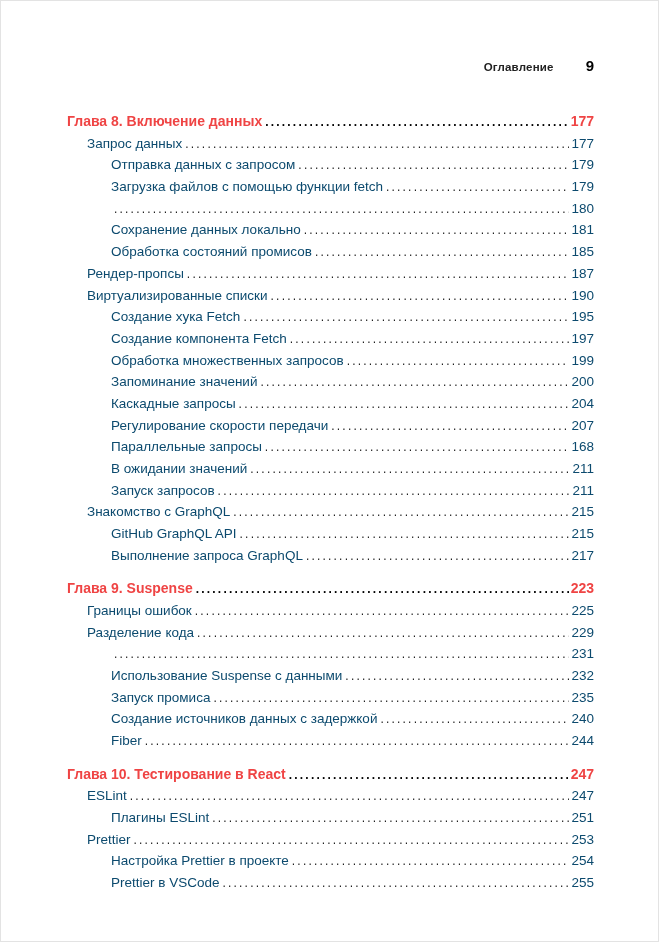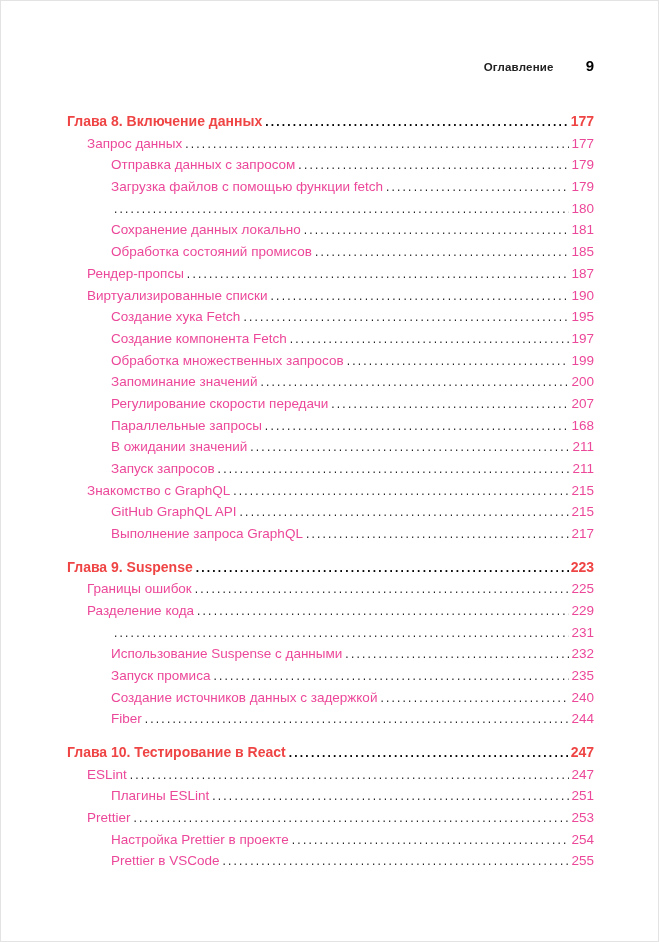--- a/index.html
+++ b/index.html
@@ -43,21 +43,21 @@
   }
   .toc-list {
     margin-top: 38px;
   }
   .toc-row {
     display: flex;
     align-items: baseline;
     font-size: 13.5px;
     line-height: 16px;
     margin-bottom: 5.7px;
-    color: #ec4899;
+    color: #0c4a6e;
   }
   .toc-row.level-0 {
     font-weight: 700;
     font-size: 14px;
     margin-top: 16.5px;
     color: #ef4444;
   }
   .toc-list .toc-row:first-child {
     margin-top: 0;
   }
@@ -157,20 +157,25 @@
           <span class="toc-title">Обработка множественных запросов</span>
           <span class="dots"></span>
           <span class="toc-page">199</span>
         </div>
         <div class="toc-row level-2">
           <span class="toc-title">Запоминание значений</span>
           <span class="dots"></span>
           <span class="toc-page">200</span>
         </div>
         <div class="toc-row level-2">
+          <span class="toc-title">Каскадные запросы</span>
+          <span class="dots"></span>
+          <span class="toc-page">204</span>
+        </div>
+        <div class="toc-row level-2">
           <span class="toc-title">Регулирование скорости передачи</span>
           <span class="dots"></span>
           <span class="toc-page">207</span>
         </div>
         <div class="toc-row level-2">
           <span class="toc-title">Параллельные запросы</span>
           <span class="dots"></span>
           <span class="toc-page">168</span>
         </div>
         <div class="toc-row level-2">

